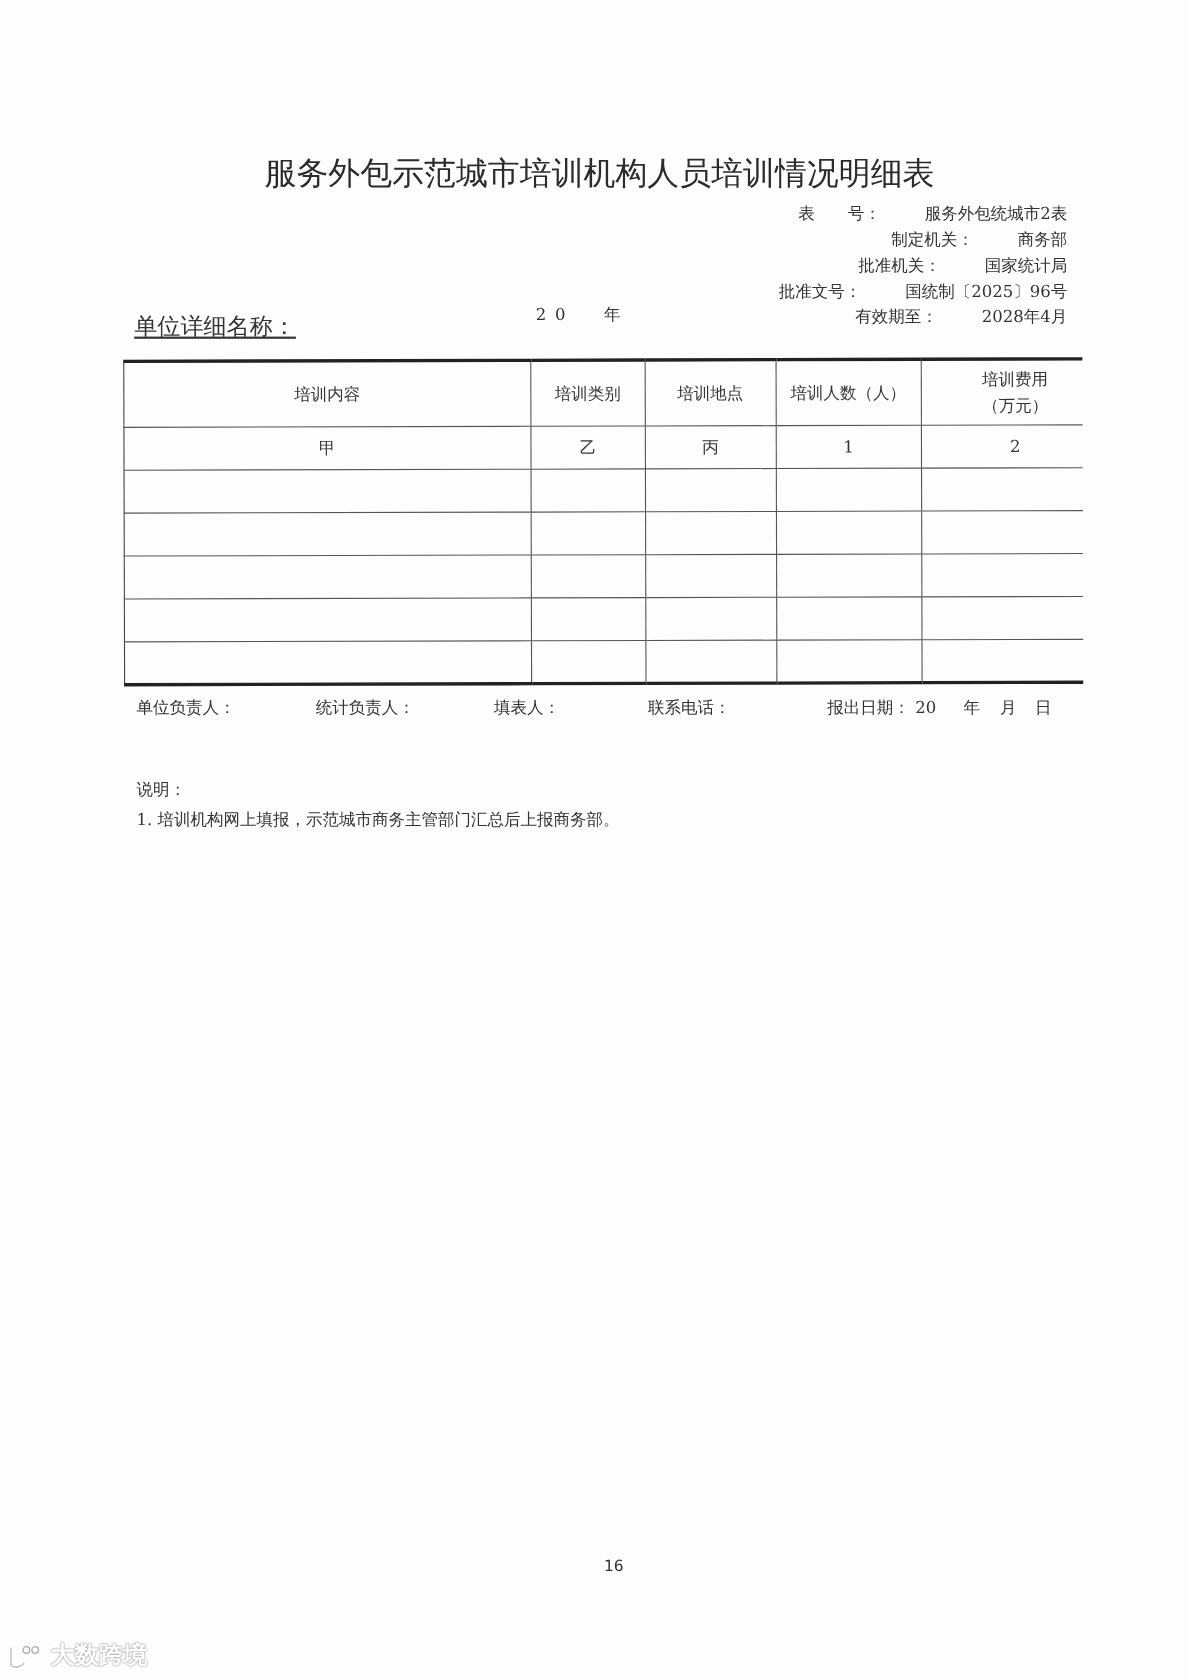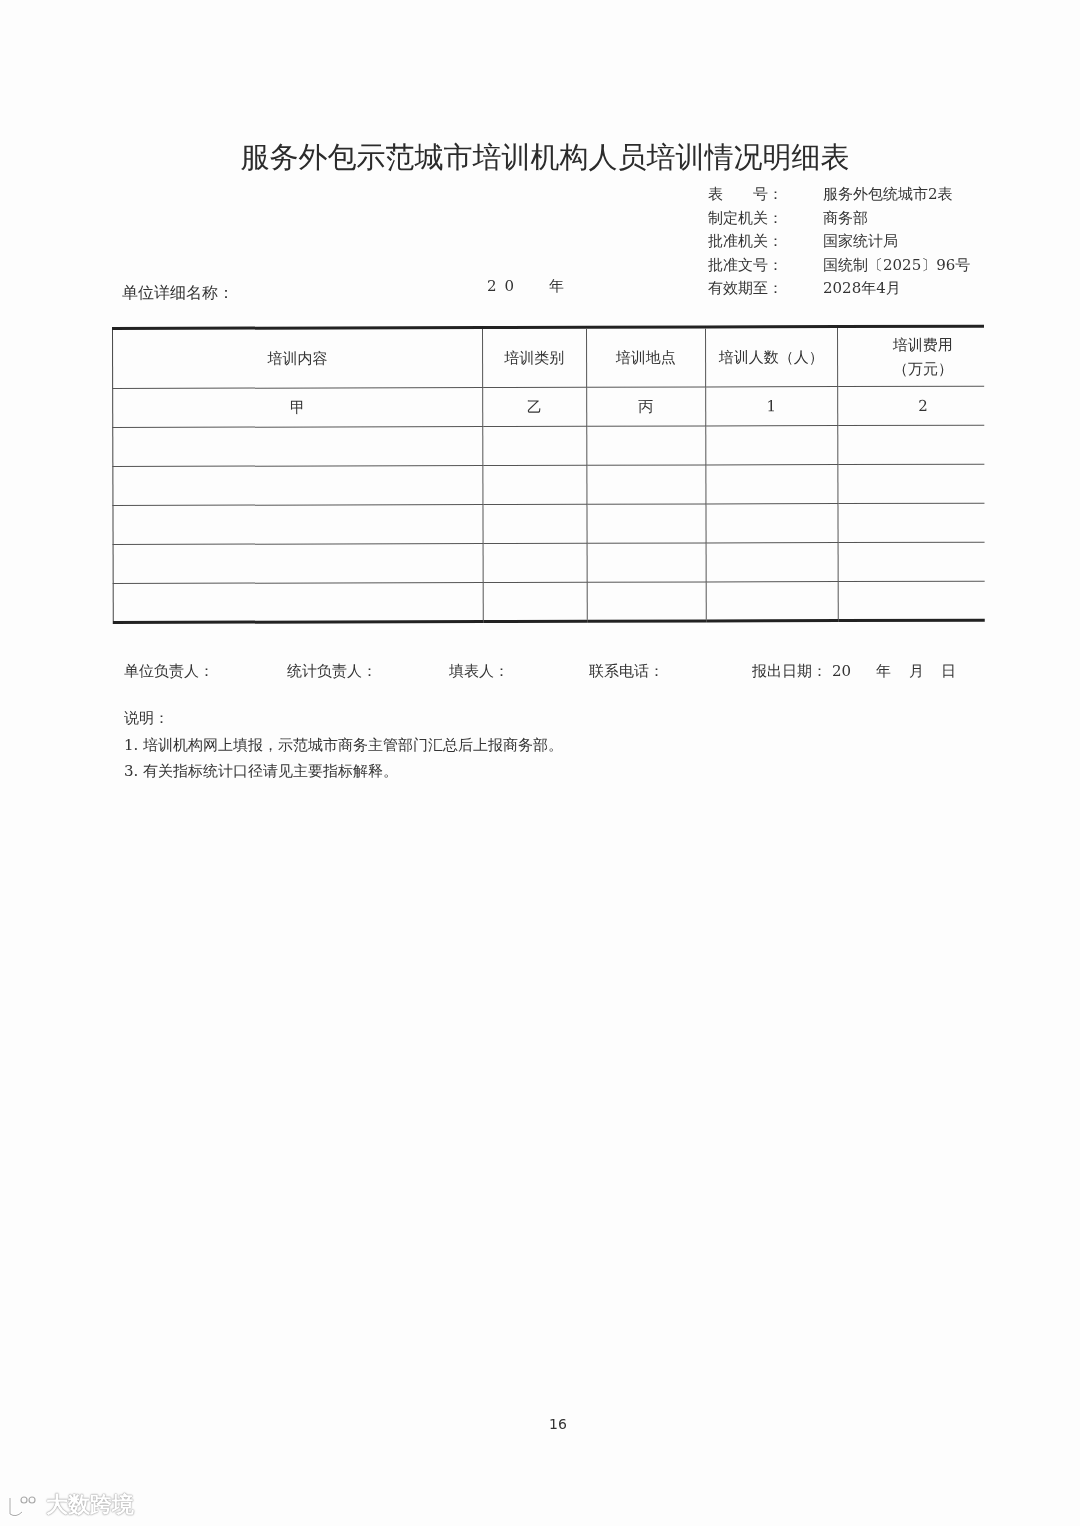--- a/index.html
+++ b/index.html
@@ -2,35 +2,35 @@
 <html><head>
 <meta charset="utf-8">
 <style>
   html, body { margin:0; padding:0; }
   body { width:1080px; height:1526px; background:#fdfdfd; position:relative; overflow:hidden;
          font-family:"DejaVu Serif","Liberation Serif",serif; color:#333; }
   .abs { position:absolute; }
   .title { left:0; width:1090px; top:138px; text-align:center; font-size:29px; color:#2b2b2b;
            font-family:"DejaVu Sans","Liberation Sans",sans-serif; letter-spacing:0px; }
   .meta { left:708px; top:183px; font-size:15px; line-height:23.5px; color:#333; }
-  .meta-row { display:flex; }
+  .meta-row { display:flex;justify-content:flex-end; }
   .meta-k { width:115px; }
-  .unit-name { left:122px; top:283px; font-size:16px; }
+  .unit-name { left:122px; top:283px; font-size:21px;text-decoration:underline; }
   .year { left:487px; top:277px; font-size:15px; letter-spacing:8px; }
   .year-unit { left:549px; top:277px; font-size:15px; }
   table.main { position:absolute; left:112px; top:327px; width:872px; border-collapse:collapse;
                font-size:15px; transform:rotate(-0.15deg); transform-origin:left top; }
   table.main td, table.main th { border:1px solid #555; text-align:center; font-weight:normal; padding:0; }
   table.main tr td:last-child, table.main tr th:last-child { border-right:none;padding-left:24px; }
   table.main thead tr th { border-top:3px solid #222; }
   table.main tbody tr:last-child td { border-bottom:3px solid #222; }
   table.main tr th:first-child, table.main tr td:first-child { border-left:1.5px solid #444; }
   .hdr { height:60px; line-height:24px; }
   .row { height:39px; }
-  .footer { top:634px; font-size:15px;margin-top:28px; }
+  .footer { top:634px; font-size:15px; }
   .notes { left:124px; top:690px; font-size:15px; line-height:26.5px; color:#333;margin-top:15px; }
   .page-no { left:0; width:1116px; top:1416px; text-align:center; font-size:14px;
              font-family:"DejaVu Sans","Liberation Sans",sans-serif; color:#333; }
   .watermark { left:6px; top:1490px; font-size:22px; color:#fff; font-weight:bold;
                font-family:"DejaVu Sans","Liberation Sans",sans-serif;
                text-shadow:0 0 2px #999, 0 0 1px #888; display:flex; align-items:flex-end; gap:4px; }
   .wm-logo { width:36px; height:26px; }
 </style>
 </head>
 <body>
@@ -136,21 +136,20 @@
 <div class="abs footer" style="left:589px">联系电话：</div>
 <div class="abs footer" style="left:752px">报出日期：</div>
 <div class="abs footer" style="left:832px">20</div>
 <div class="abs footer" style="left:876px">年</div>
 <div class="abs footer" style="left:909px">月</div>
 <div class="abs footer" style="left:941px">日</div>
 
 <div class="abs notes">
   <div>说明：</div>
   <div>1. 培训机构网上填报，示范城市商务主管部门汇总后上报商务部。</div>
-  <div>3. 有关指标统计口径请见主要指标解释。</div>
 </div>
 
 <div class="abs page-no">16</div>
 
 <div class="abs watermark">
   <svg class="wm-logo" viewBox="0 0 36 26">
     <path d="M4 4 L4 20 Q10 24 16 18" fill="none" stroke="#fff" stroke-width="3"></path>
     <path d="M4 4 L4 20 Q10 24 16 18" fill="none" stroke="#aaa" stroke-width="1"></path>
     <circle cx="18" cy="6" r="3" fill="none" stroke="#aaa" stroke-width="1.2"></circle>
     <circle cx="26" cy="6" r="3" fill="none" stroke="#aaa" stroke-width="1.2"></circle>

